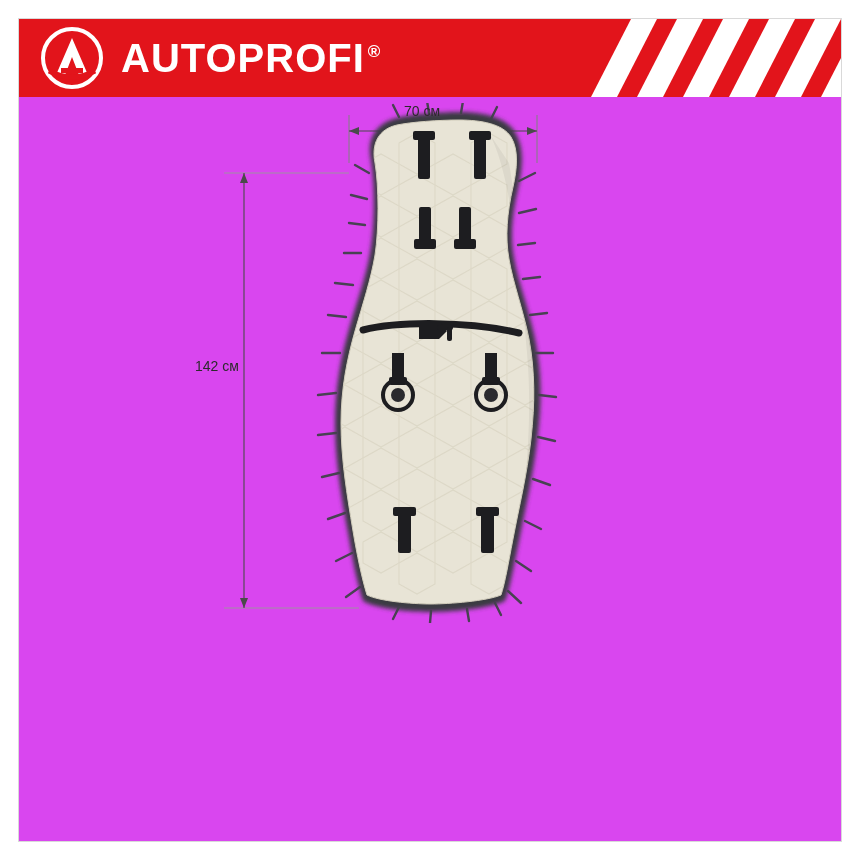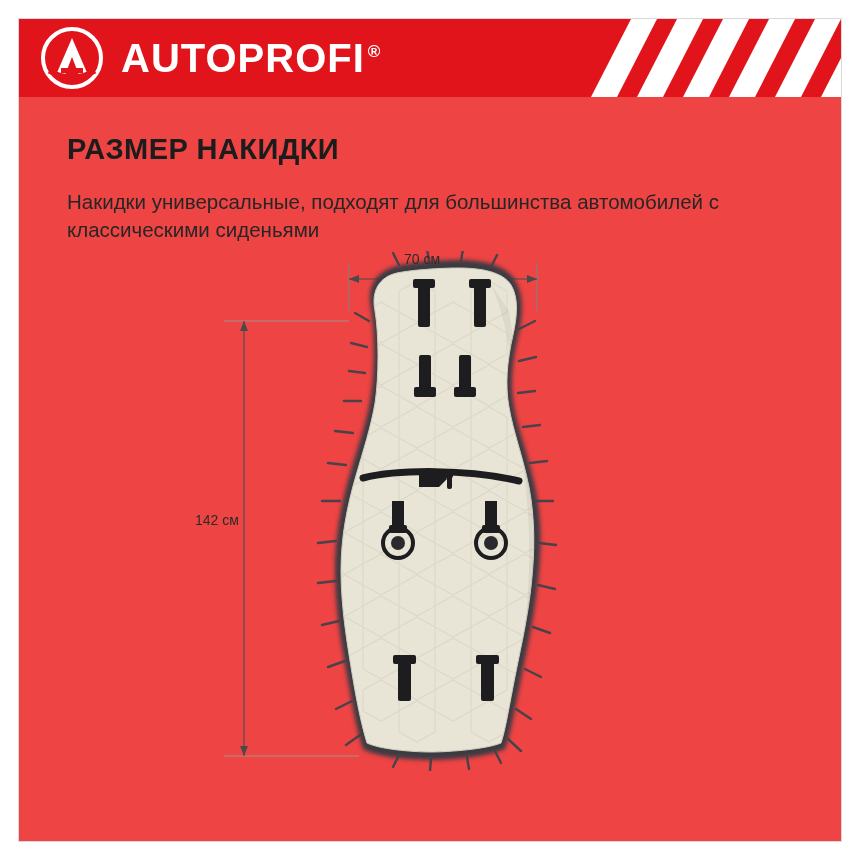--- a/index.html
+++ b/index.html
@@ -20,21 +20,21 @@
     background: #ffffff;
     box-sizing: border-box;
     padding: 18px;
   }
   .frame {
     position: relative;
     width: 824px;
     height: 824px;
     border: 1px solid #d9d9d9;
     box-sizing: border-box;
-    background: #ef4444;
+    background: #d946ef;
     overflow: hidden;
   }
 
   
   .header {
     position: relative;
     height: 78px;
     background: #e2141b;
     display: flex;
     align-items: center;
@@ -104,21 +104,21 @@
     top: 0;
   }
   .dim-label {
     position: absolute;
     font-size: 14px;
     color: #2b2b2b;
     font-family: "Liberation Sans", sans-serif;
     white-space: nowrap;
   }
   #label-width { left: 385px; top: 0px; }
-  #label-height { left: 176px; top: 261px; }
+  #label-height { left: 176px; top: 255px; }
 
   
   .footnote-wrap {
     position: absolute;
     left: 0;
     right: 0;
     bottom: 0;
     height: 54px;
     border-top: 1px solid #e0e0e0;
     display: flex;
@@ -156,24 +156,20 @@
             <polygon points="66,78 106,0 132,0 92,78"></polygon>
             <polygon points="112,78 152,0 178,0 138,78"></polygon>
             <polygon points="158,78 198,0 224,0 184,78"></polygon>
             <polygon points="204,78 244,0 270,0 230,78"></polygon>
             <polygon points="250,78 290,0 316,0 276,78"></polygon>
           </g>
         </svg>
       </div>
     </div>
 
-    <div class="content">
-      <h1 class="title">РАЗМЕР НАКИДКИ</h1>
-      <p class="subtitle">Накидки универсальные, подходят для большинства автомобилей с классическими сиденьями</p>
-    </div>
 
     <div class="figure">
       <svg width="824" height="520" viewBox="0 0 824 520">
         <defs>
 
           <filter id="furblur" x="-20%" y="-20%" width="140%" height="140%">
             <feGaussianBlur stdDeviation="2.2"></feGaussianBlur>
           </filter>
           <clipPath id="coverclip">
             <path d="M356,60

